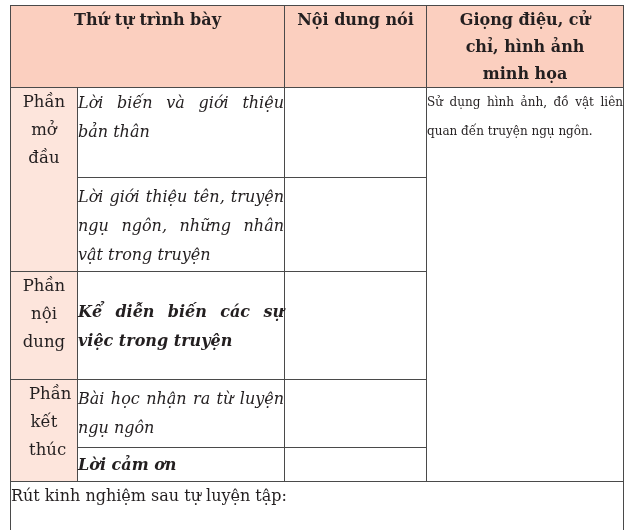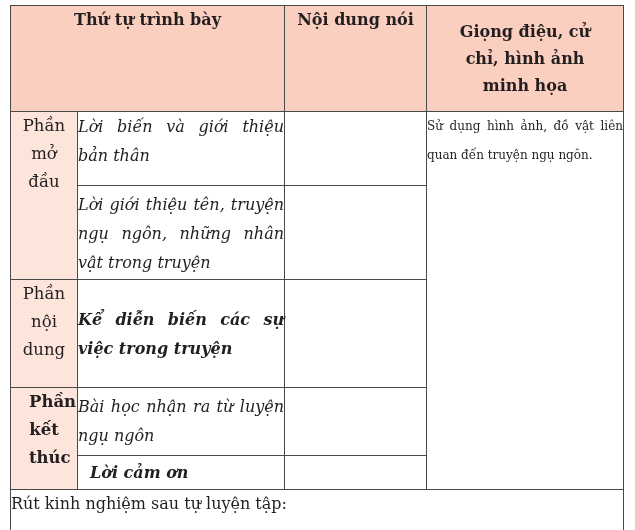--- a/index.html
+++ b/index.html
@@ -41,45 +41,45 @@
   <colgroup>
     <col style="width:67px">
     <col style="width:207px">
     <col style="width:142px">
     <col style="width:197px">
   </colgroup>
   <thead>
     <tr>
       <th class="hd" colspan="2">Thứ tự trình bày</th>
       <th class="hd">Nội dung nói</th>
-      <th class="hd" style="padding:12px 14px;">Giọng điệu, cử chỉ, hình ảnh minh họa</th>
+      <th class="hd" style="padding:0 14px;">Giọng điệu, cử chỉ, hình ảnh minh họa</th>
     </tr>
   </thead>
   <tbody>
-    <tr style="height:74px">
+    <tr style="height:90px">
       <td class="sec" rowspan="2" style="padding:0 6px;">Phần mở đầu</td>
       <td class="item">Lời biến và giới thiệu bản thân</td>
       <td class="content"></td>
       <td class="note" rowspan="5">Sử dụng hình ảnh, đồ vật liên quan đến truyện ngụ ngôn.</td>
     </tr>
     <tr style="height:94px">
       <td class="item" style="padding-top:4px;">Lời giới thiệu tên, truyện ngụ ngôn, những nhân vật trong truyện</td>
       <td class="content"></td>
     </tr>
     <tr style="height:108px">
       <td class="sec" style="padding:0 6px;">Phần nội dung</td>
       <td class="item mid">Kể diễn biến các sự việc trong truyện</td>
       <td class="content"></td>
     </tr>
     <tr style="height:68px">
-      <td class="sec" rowspan="2" style="padding:0 18px;font-weight:bold;">Phần kết thúc</td>
+      <td class="sec" rowspan="2" style="padding:0 18px;">Phần kết thúc</td>
       <td class="item" style="padding-top:4px;">Bài học nhận ra từ luyện ngụ ngôn</td>
       <td class="content"></td>
     </tr>
     <tr style="height:34px">
-      <td class="item mid" style="padding-left:12px;">Lời cảm ơn</td>
+      <td class="item mid" style="padding-left:0;">Lời cảm ơn</td>
       <td class="content"></td>
     </tr>
     <tr>
       <td class="footer" colspan="4">Rút kinh nghiệm sau tự luyện tập:</td>
     </tr>
   </tbody>
 </table>
 
 </body></html>

